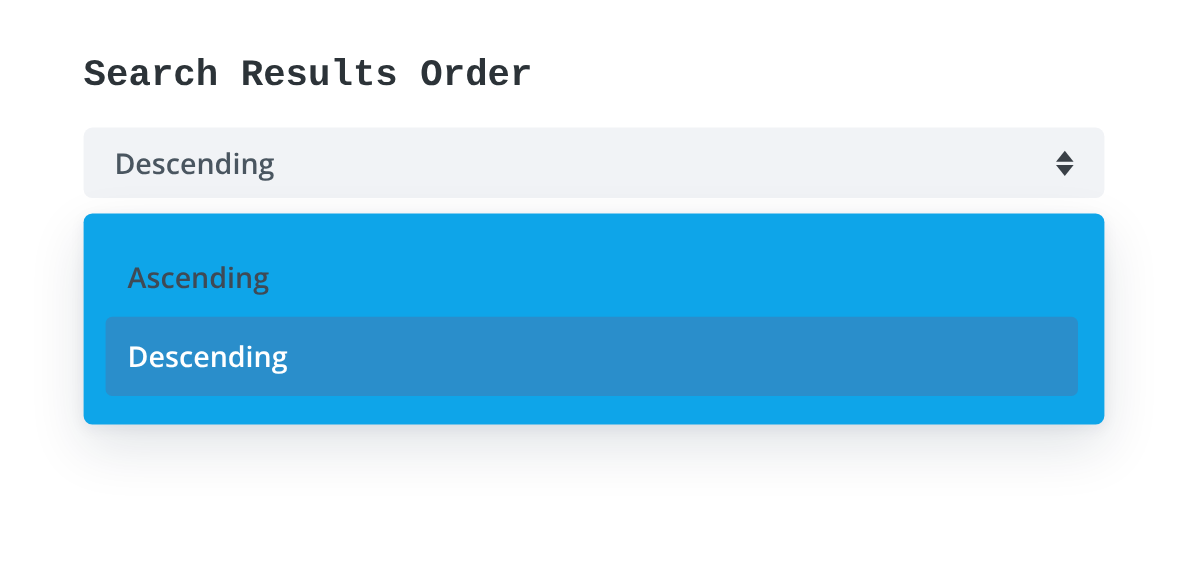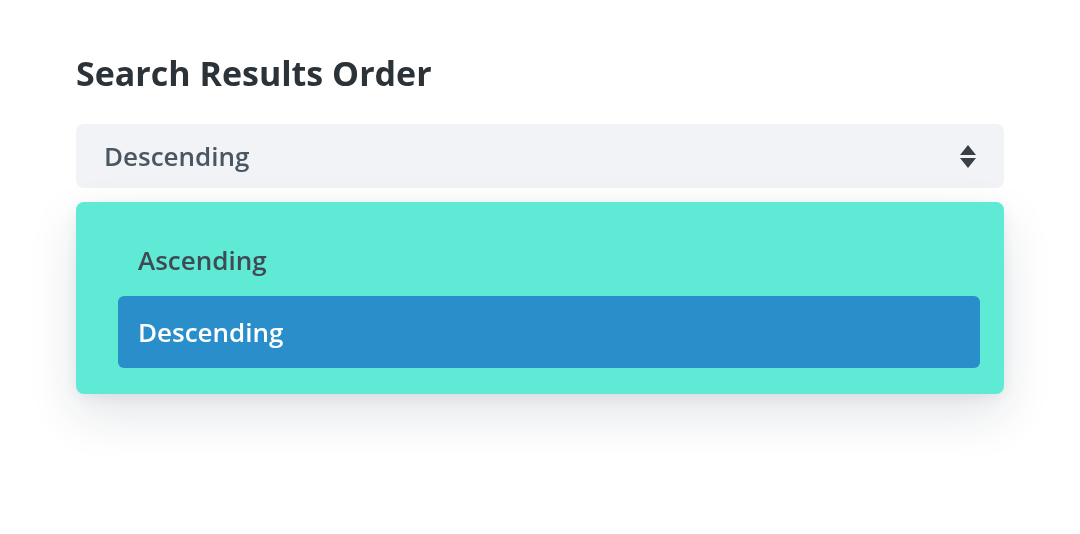--- a/index.html
+++ b/index.html
@@ -13,20 +13,21 @@
       height: 534px;
       background: #ffffff;
       border-radius: 16px;
       padding: 50px 76px;
     }
     .title {
       font-size: 34px;
       font-weight: 700;
       color: #2c3338;
       margin-bottom: 28px;
+      font-family: Liberation Mono, monospace;
     }
     .select-box {
       background: #f1f3f6;
       border-radius: 8px;
       height: 64px;
       display: flex;
       align-items: center;
       justify-content: space-between;
       padding: 0 28px;
       cursor: pointer;
@@ -50,24 +51,24 @@
       border-bottom: 10px solid #3a4047;
     }
     .sort-icon .tri-down {
       width: 0;
       height: 0;
       border-left: 8px solid transparent;
       border-right: 8px solid transparent;
       border-top: 10px solid #3a4047;
     }
     .dropdown {
-      background: #5eead4;
+      background: #0ea5e9;
       border-radius: 8px;
       box-shadow: 0 20px 50px rgba(0, 30, 60, 0.12), 0 4px 14px rgba(0, 30, 60, 0.06);
-      padding: 22px 24px 26px 42px;
+      padding: 22px 24px 26px 20px;
       margin-top: 14px;
     }
     .dropdown-item {
       font-size: 26px;
       font-weight: 600;
       color: #3f4a55;
       padding: 18px 20px;
       border-radius: 6px;
       cursor: pointer;
     }

